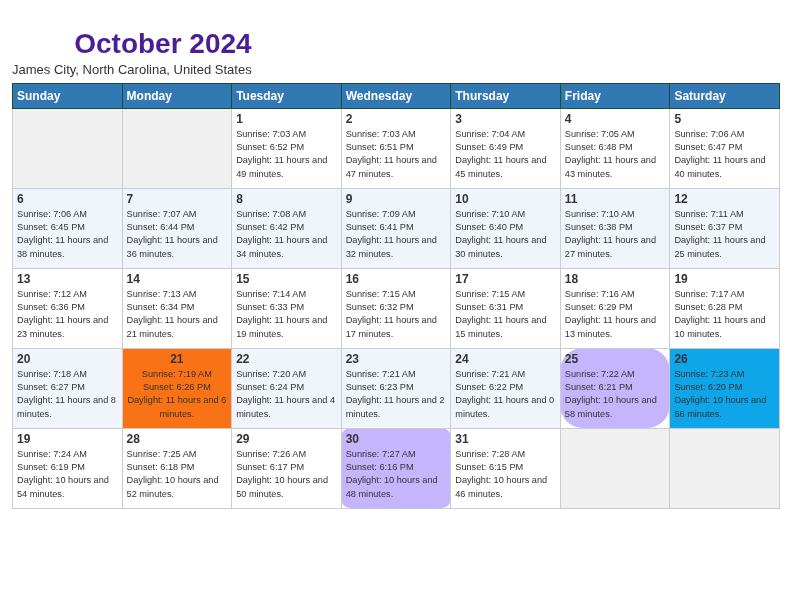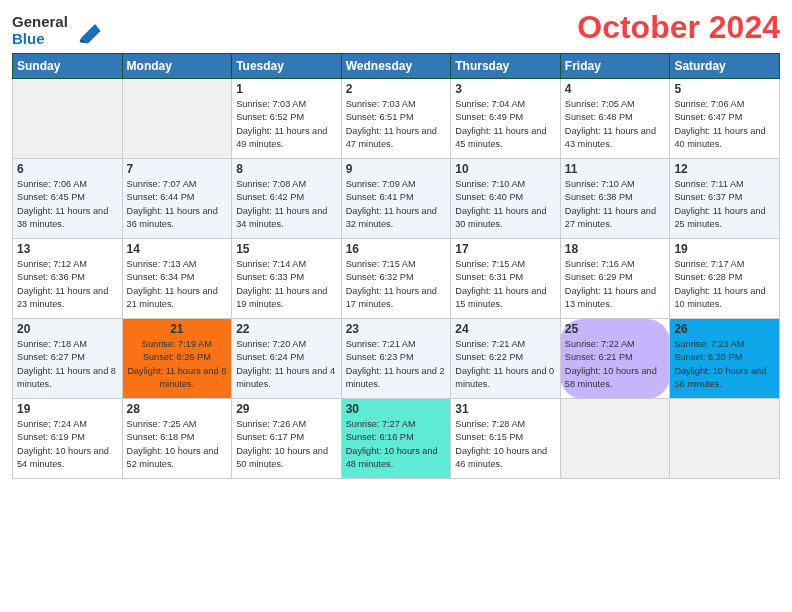--- a/index.html
+++ b/index.html
@@ -33,24 +33,25 @@
     .logo-blue { color: #1a6fb5; }
     .logo-icon {
       width: 28px;
       height: 28px;
       margin-left: 4px;
     }
     .title-block {
       text-align: right;
     }
     .month-title {
-      font-size: 32px;
-      font-weight: bold;
-      color: #ef4444;
+      font-size: 28px;
+      font-weight: bold;
+      color: #4c1d95;
       line-height: 1.1;
+      margin-top: 19px;
     }
     .location {
       font-size: 13px;
       color: #333;
       margin-top: 2px;
     }
     table {
       width: 100%;
       border-collapse: collapse;
       table-layout: fixed;
@@ -91,36 +92,23 @@
     tr:nth-child(even) td:not(.empty) {
       background: #f9f9f9;
     }
     tr td.empty { background: #f0f0f0; }
   </style>
 </head>
 <body>
 
 <div class="container">
   <div class="header">
-    <div class="logo">
-      <div>
-        <div style="display:flex;align-items:center;gap:2px;">
-          <div class="logo-text">
-            <span>General</span><br>
-            <span class="logo-blue">Blue</span>
-          </div>
-          <svg class="logo-icon" viewBox="0 0 40 40">
-            <polygon points="10,30 30,10 38,20 20,38" fill="#1a6fb5"></polygon>
-            <polygon points="10,30 20,38 8,36" fill="#0d4a80"></polygon>
-          </svg>
-        </div>
-      </div>
-    </div>
     <div class="title-block">
       <div class="month-title">October 2024</div>
+      <div class="location">James City, North Carolina, United States</div>
     </div>
   </div>
 
   <table>
     <thead>
       <tr id="weekday-header">
       <th>Sunday</th>
           <th>Monday</th>
           <th>Tuesday</th>
           <th>Wednesday</th>
@@ -250,21 +238,21 @@
             <div class="day-info">Sunrise: 7:24 AM<br>Sunset: 6:19 PM<br>Daylight: 10 hours and 54 minutes.</div>
           </td>
           <td style="background: rgb(255, 255, 255); margin-top: 28px;">
             <span class="day-num">28</span>
             <div class="day-info">Sunrise: 7:25 AM<br>Sunset: 6:18 PM<br>Daylight: 10 hours and 52 minutes.</div>
           </td>
           <td style="background: rgb(255, 255, 255);">
             <span class="day-num">29</span>
             <div class="day-info">Sunrise: 7:26 AM<br>Sunset: 6:17 PM<br>Daylight: 10 hours and 50 minutes.</div>
           </td>
-          <td style="background: #5eead4;">
+          <td style="background: #c4b5fd; border-radius: 9px;">
             <span class="day-num">30</span>
             <div class="day-info">Sunrise: 7:27 AM<br>Sunset: 6:16 PM<br>Daylight: 10 hours and 48 minutes.</div>
           </td>
           <td style="background: rgb(255, 255, 255);">
             <span class="day-num">31</span>
             <div class="day-info">Sunrise: 7:28 AM<br>Sunset: 6:15 PM<br>Daylight: 10 hours and 46 minutes.</div>
           </td>
           <td class="empty"></td>
           <td class="empty"></td>
         </tr>

